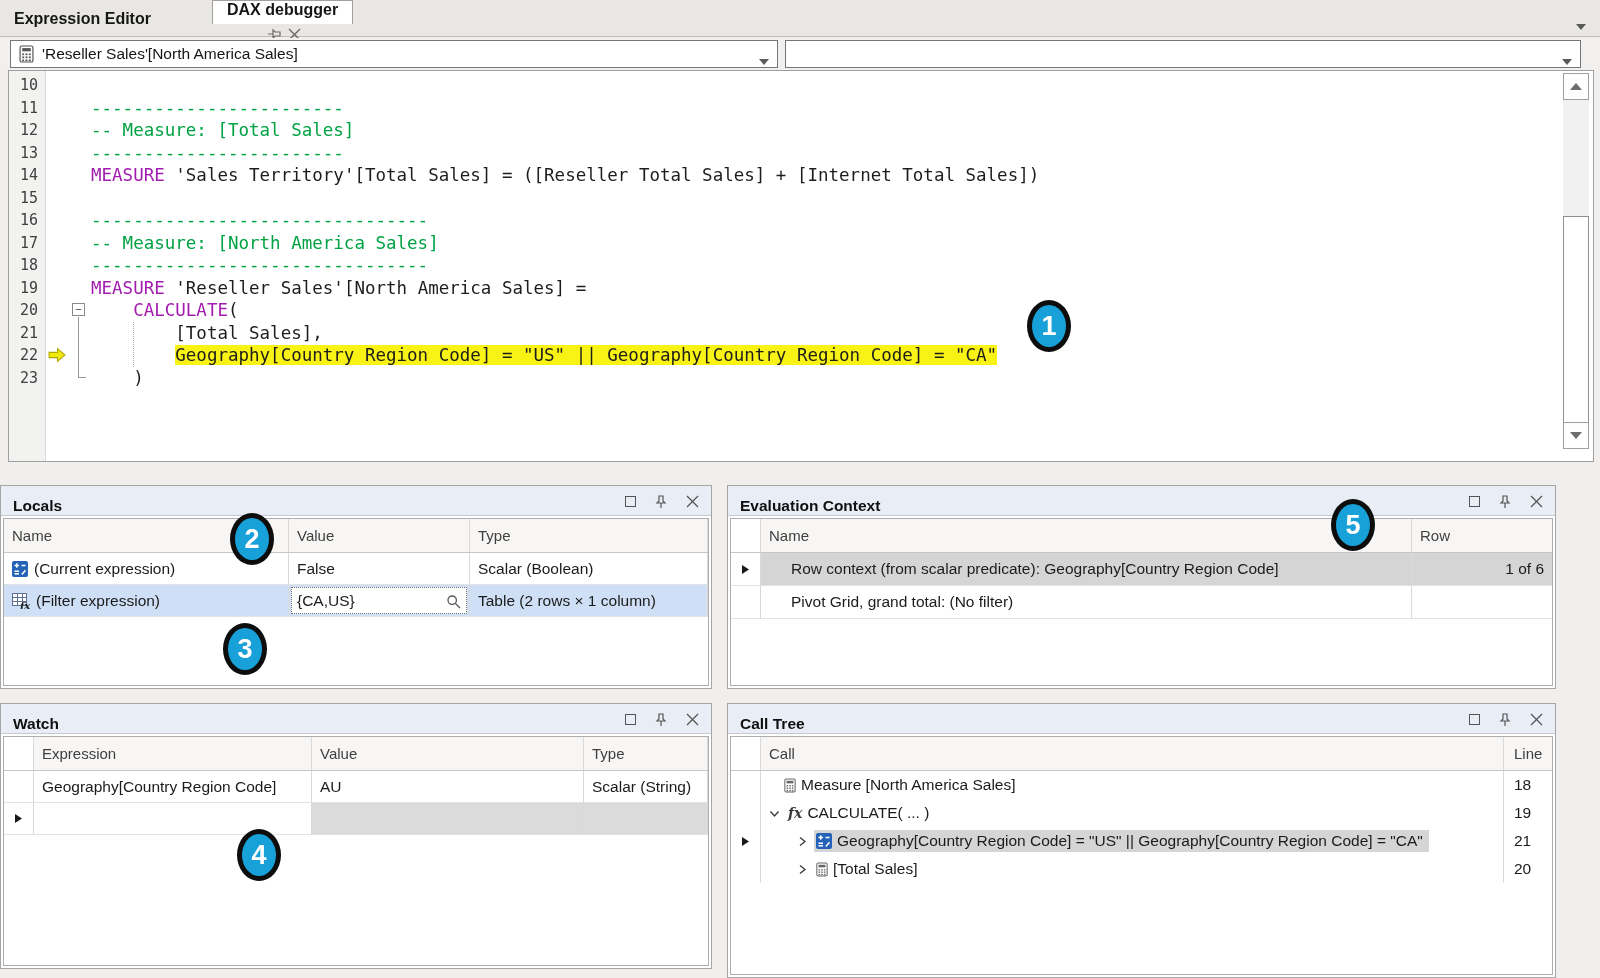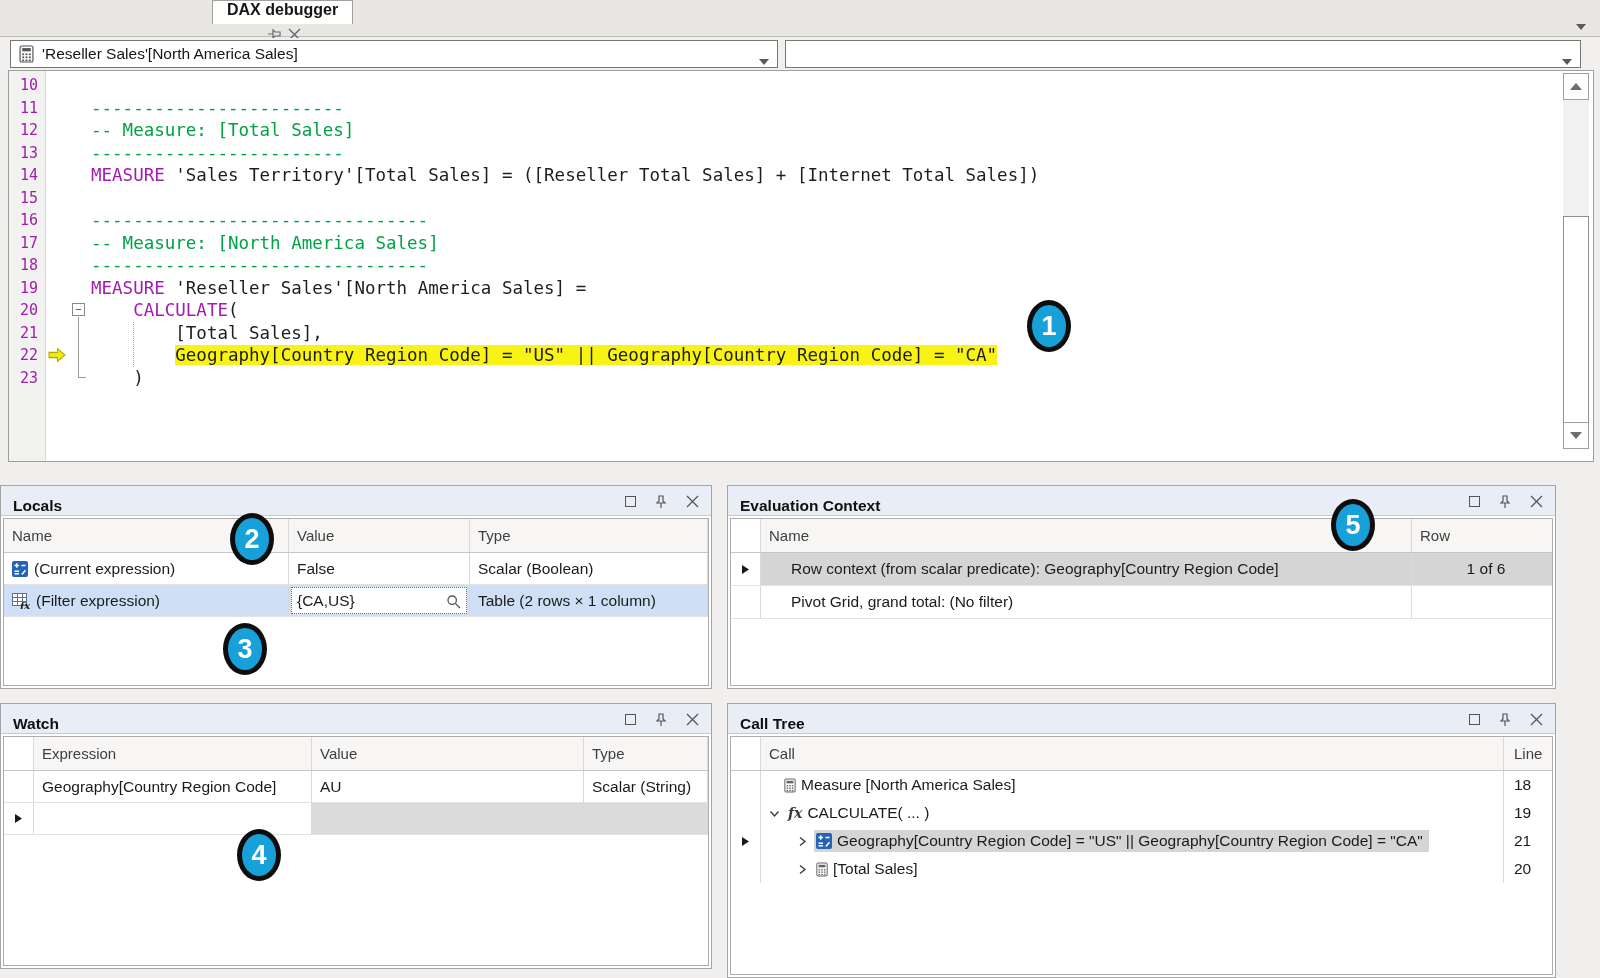--- a/index.html
+++ b/index.html
@@ -21,21 +21,21 @@
   .combo { position:absolute; top:2px; height:28px; background:#fff; border:1px solid #767676; display:flex; align-items:center; }
   .combo1 { left:10px; width:768px; }
   .combo2 { left:785px; width:796px; }
   .combo .ctext { font-size:15.5px; color:#161616; margin-left:8px; white-space:nowrap; overflow:hidden; }
   .combo .cbtn { position:absolute; right:8px; top:10px; }
   .combo .cicon { margin-left:8px; display:flex; }
 
   
   .editor { position:absolute; left:8px; top:70px; width:1586px; height:392px; background:#fff; border:1px solid #9f9f9f; }
   .gutter { position:absolute; left:0; top:0; bottom:0; width:37px; background:#f2f2f1; border-right:1px solid #d8d8d8; padding-top:3px; }
-  .lnum { height:22.5px; line-height:22.5px; font-family:"DejaVu Sans Mono", monospace; font-size:15px; color:#a21caf; padding-left:11px; }
+  .lnum { height:22.5px; line-height:22.5px; font-family:"DejaVu Sans Mono", monospace; font-size:15px; color:#404040; padding-left:11px; }
   .codewrap { position:absolute; left:82px; top:3px; right:40px; }
   .cline { height:22.5px; line-height:22.5px; white-space:pre; font-family:"DejaVu Sans Mono", monospace; font-size:17.5px; }
   .seg-plain { color:#1d1d1d; }
   .seg-keyword { color:#a21caf; }
   .seg-comment { color:#00a244; }
   .seg-highlight { color:#1d1d1d; background:#f8f215; }
   .execarrow { position:absolute; left:39px; width:18px; height:16px; }
   .foldbox { position:absolute; left:63px; width:13px; height:13px; border:1px solid #8a8a8a; background:#fff; font-size:11px; line-height:10px; text-align:center; color:#444; }
   .foldcorner { position:absolute; left:69px; width:8px; border-left:1px solid #9a9a9a; border-bottom:1px solid #9a9a9a; }
   .indentguide { position:absolute; left:124px; width:1px; border-left:1px dotted #a9a9a9; }
@@ -73,21 +73,21 @@
   
   #locals .c0 { width:285px; flex:0 0 285px; }
   #locals .c1 { width:181px; flex:0 0 181px; position:relative; }
   #locals .c2 { flex:1; }
   #locals .grow { height:32px; }
   .valbox { position:absolute; left:2px; right:2px; top:2px; bottom:2px; background:#fff; border:1px dotted #6b6b6b; display:flex; align-items:center; padding-left:5px; }
   .valbox .mag { position:absolute; right:4px; top:6px; }
 
   
   #evalctx .c1 { flex:1; padding-left:30px; }
-  #evalctx .c2 { width:140px; flex:0 0 140px; justify-content:center; border-right:none; }
+  #evalctx .c2 { width:140px; flex:0 0 140px; justify-content:flex-end; padding-right:8px; border-right:none; }
   #evalctx .ghead .c1 { padding-left:8px; }
   #evalctx .ghead .c2 { justify-content:flex-start; padding-right:0; }
   #evalctx .grow { height:33px; }
 
   
   #watch .c0 { width:278px; flex:0 0 278px; }
   #watch .c1 { width:272px; flex:0 0 272px; }
   #watch .c2 { flex:1; }
   #watch .grow { height:32px; }
   .graycell { background:#dbdbdb; }
@@ -103,20 +103,23 @@
 
   
   .callout { position:absolute; width:44px; height:52px; border-radius:50%; background:#18a0d8; border:5px solid #0d0d0d; color:#fff; font-size:27px; font-weight:bold; display:flex; align-items:center; justify-content:center; transform:translate(-50%,-50%); z-index:30; font-family:"Liberation Sans", sans-serif; }
 </style>
 </head>
 <body>
 
 <div id="stage">
 
   <div class="tabbar">
+    <div class="tab inactive">
+      <span>Expression Editor</span>
+    </div>
     <div class="tab active">
       <span>DAX debugger</span>
       <span class="tab-icons">
         <span class="tico" style="transform:rotate(90deg)">
           <svg width="14" height="15" viewBox="0 0 14 15">
               <g fill="none" stroke="#6a6a6a" stroke-width="1.2">
                 <path d="M5 2h4v5l2 2H3l2-2z"></path>
                 <line x1="7" y1="9" x2="7" y2="14"></line>
               </g>
             </svg>

